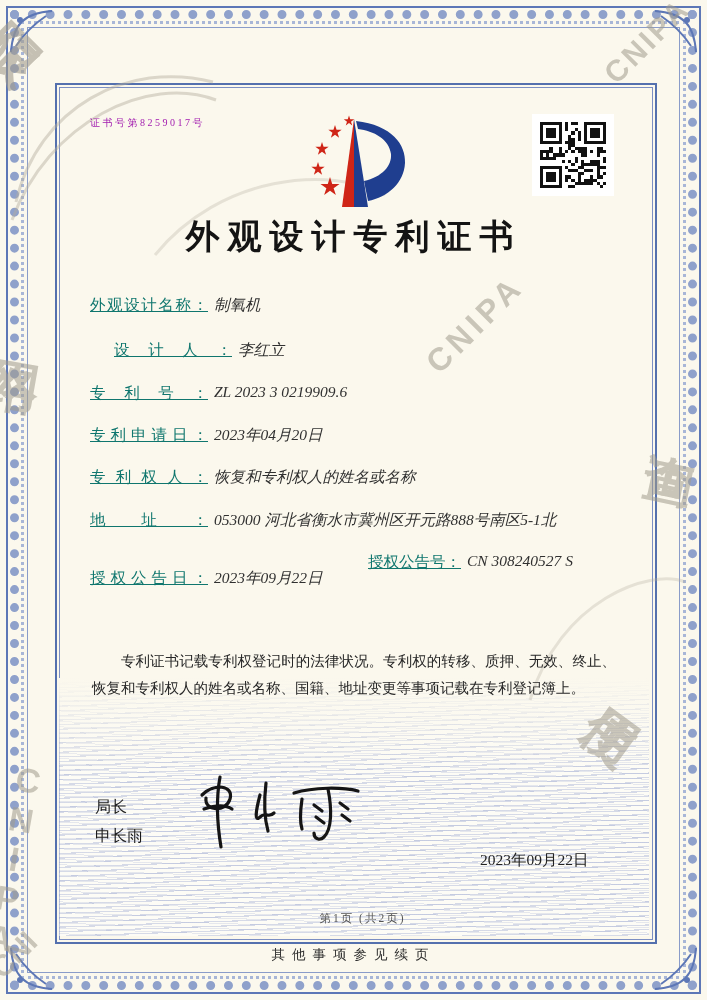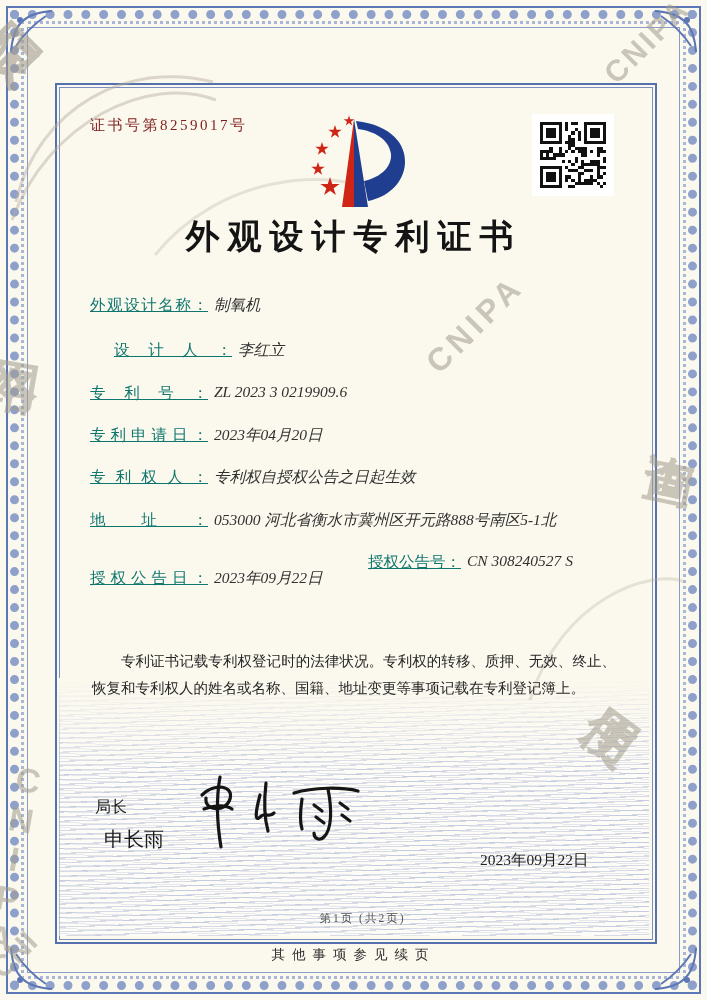--- a/index.html
+++ b/index.html
@@ -40,21 +40,21 @@
   .wm-cnipa-tr{left:594px;top:24px;font-size:30px;letter-spacing:3px;transform:rotate(-45deg);}
   .wm-wangluo{left:-10px;top:322px;font-size:52px;transform:rotate(10deg);}
   .wm-cnipa-mid{left:414px;top:306px;font-size:32px;letter-spacing:5px;transform:rotate(-45deg);}
   .wm-chaxun{left:650px;top:418px;font-size:50px;transform:rotate(12deg);}
   .wm-shiyong{left:614px;top:684px;font-size:52px;transform:rotate(36deg);}
   .wm-cnipa-bl{left:-6px;top:760px;font-size:34px;letter-spacing:2px;transform:rotate(10deg);}
   .wm-cni{left:-12px;top:938px;font-size:30px;transform:rotate(-45deg);}
   .swoosh{position:absolute;z-index:1;pointer-events:none;}
 
   
-  .cert-no{position:absolute;left:90px;top:116px;z-index:5;font-size:15px;letter-spacing:2.5px;color:#7f1d1d;}
+  .cert-no{position:absolute;left:90px;top:116px;z-index:5;font-size:10px;letter-spacing:2.5px;color:#a21caf;}
   .logo{position:absolute;left:296px;top:110px;width:112px;height:102px;z-index:5;}
   .qr-panel{position:absolute;left:532px;top:114px;width:82px;height:82px;background:#ffffff;z-index:5;}
   .qr-panel svg{position:absolute;left:8px;top:8px;}
   .title{position:absolute;left:0;top:214px;width:100%;z-index:5;text-align:center;
          font-size:34px;font-weight:bold;letter-spacing:8px;color:#141414;}
 
   
   .row{position:absolute;left:90px;z-index:5;font-size:15.5px;color:#333;white-space:nowrap;}
   .row .label{display:inline-block;width:118px;text-align:justify;text-align-last:justify;
               vertical-align:top;color:#0f766e;text-decoration:underline;}
@@ -64,22 +64,22 @@
   .r7{top:552px;left:368px;} .r7 .label{width:auto;text-align-last:auto;}
 
   
   .para{position:absolute;left:92px;width:524px;z-index:5;font-size:14.5px;line-height:1.85;
         text-align:justify;text-indent:2em;color:#262626;}
   .p1{top:588px;} .p2{top:648px;}
 
   
   .sig-title{position:absolute;left:95px;top:797px;z-index:5;font-size:16px;color:#1a1a1a;
              font-family:Liberation Mono, monospace;}
-  .sig-name{position:absolute;left:95px;top:826px;z-index:5;font-size:20px;color:#1a1a1a;
-             font-family:Liberation Mono, monospace;margin-left:9px;}
+  .sig-name{position:absolute;left:95px;top:826px;z-index:5;font-size:16px;color:#1a1a1a;
+             font-family:Liberation Mono, monospace;}
   .sig-draw{position:absolute;left:190px;top:765px;z-index:5;}
   .issue-date{position:absolute;left:480px;top:850px;z-index:5;font-size:15.5px;color:#222;}
 
   
   .page-ind{position:absolute;left:9px;top:911px;width:100%;z-index:5;text-align:center;
             font-size:11.5px;letter-spacing:2px;color:#555;}
   .cont-note{position:absolute;left:0;top:946px;width:100%;z-index:5;text-align:center;
             font-size:13.5px;letter-spacing:7px;color:#2d2d2d;}
 </style>
 </head>
@@ -395,21 +395,21 @@
   <div class="row r1">
     <span class="label">设计人：</span><span class="value">李红立</span>
   </div>
   <div class="row r2">
     <span class="label">专利号：</span><span class="value">ZL 2023 3 0219909.6</span>
   </div>
   <div class="row r3">
     <span class="label">专利申请日：</span><span class="value">2023年04月20日</span>
   </div>
   <div class="row r4">
-    <span class="label">专利权人：</span><span class="value">专利权自授权公告之日起生效</span>
+    <span class="label">专利权人：</span><span class="value">恢复和专利权人的姓名或名称</span>
   </div>
   <div class="row r5">
     <span class="label">地址：</span><span class="value">053000 河北省衡水市冀州区开元路888号南区5-1北</span>
   </div>
   <div class="row r6">
     <span class="label">授权公告日：</span><span class="value">2023年09月22日</span>
   </div>
   <div class="row r7">
     <span class="label">授权公告号：</span><span class="value">CN 308240527 S</span>
   </div>

